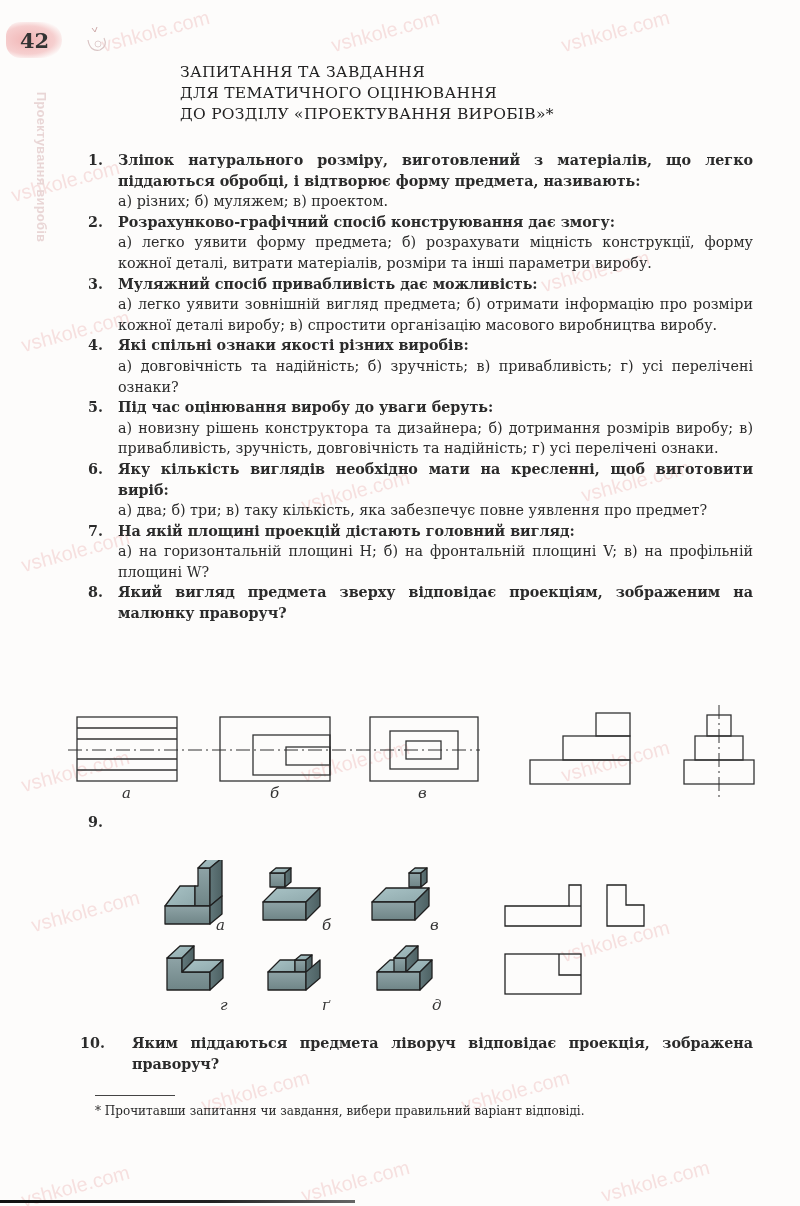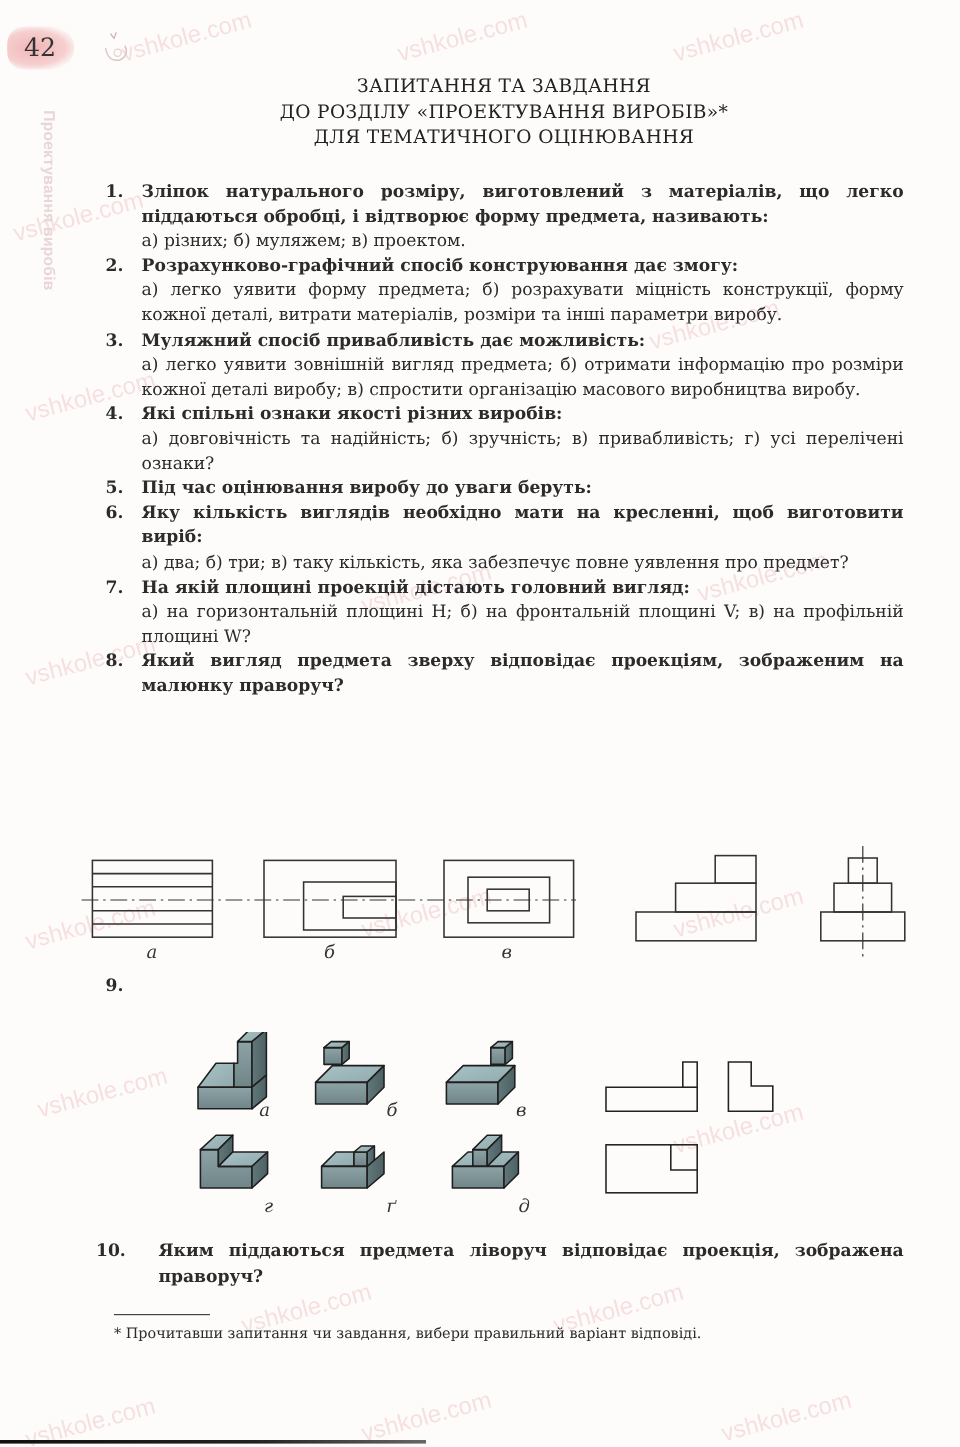--- a/index.html
+++ b/index.html
@@ -1,27 +1,27 @@
 <!DOCTYPE html>
 <html><head>
 <meta charset="utf-8">
 <style>
   html, body { margin:0; padding:0; }
   body { width:800px; height:1206px; background:#fdfcfb; position:relative; overflow:hidden;
          font-family:"DejaVu Serif","Liberation Serif",serif; color:#2b2b2b; }
   .page { position:absolute; left:0; top:0; width:800px; height:1206px; }
   .page-num { position:absolute; left:6px; top:22px; width:56px; height:36px; border-radius:16px 20px 20px 16px;
               background:radial-gradient(ellipse at 40% 50%, #f1b5b5 0%, #f6cfcf 55%, rgba(250,230,230,0) 80%);
-              font-weight:normal; font-size:21px; color:#333; display:flex; align-items:center; padding-left:14px; box-sizing:border-box; }
+              font-weight:bold; font-size:21px; color:#333; display:flex; align-items:center; padding-left:14px; box-sizing:border-box; }
   .flower { position:absolute; left:78px; top:18px; width:40px; height:40px; }
   .side-label { position:absolute; left:30px; top:62px; width:22px; height:210px; }
   .side-label span { position:absolute; left:50%; top:50%; transform:translate(-50%,-50%) rotate(90deg);
                      white-space:nowrap; font-family:"Liberation Sans",sans-serif; font-weight:bold; font-size:13px;
                      color:#e9d6d6; letter-spacing:0.2px; }
-  .title { position:absolute; left:180px; width:480px; top:62px; text-align:center; font-size:15.5px; line-height:21px;
+  .title { position:absolute; left:180px; width:480px; top:62px; text-align:left; font-size:15.5px; line-height:21px;
            color:#222; letter-spacing:0.3px; }
   .qs { position:absolute; left:88px; top:150px; width:665px; font-size:14.3px; line-height:20.6px; }
   .q { position:relative; padding-left:30px; text-align:justify; }
   .q .n { position:absolute; left:0; top:0; font-weight:bold; }
   .q .stem { font-weight:bold; }
   .q .ans { display:block; }
   .fig8 { position:absolute; left:60px; top:705px; width:700px; height:95px; }
   .fig9 { position:absolute; left:150px; top:860px; width:530px; height:160px; }
   .q10 { position:absolute; left:88px; top:1033px; width:665px; font-size:14.3px; line-height:20.6px; }
   .fn-rule { position:absolute; left:95px; top:1095px; width:80px; height:1px; background:#444; }
@@ -64,22 +64,22 @@
     <path d="M14 10 l3 4 l2 -5" fill="none" stroke="#cfaaaa" stroke-width="1"></path>
     <circle cx="20" cy="26" r="3" fill="none" stroke="#e2d0d0" stroke-width="1"></circle>
   </svg>
 
   <div class="side-label">
     <span>Проектування виробів</span>
   </div>
 
   <div class="title">
     <div>ЗАПИТАННЯ ТА ЗАВДАННЯ</div>
+    <div>ДЛЯ ТЕМАТИЧНОГО ОЦІНЮВАННЯ</div>
     <div>ДО РОЗДІЛУ «ПРОЕКТУВАННЯ ВИРОБІВ»*</div>
-    <div>ДЛЯ ТЕМАТИЧНОГО ОЦІНЮВАННЯ</div>
   </div>
 
   <div class="qs">
     <div class="q">
       <span class="n">1.</span>
       <span class="stem">Зліпок натурального розміру, виготовлений з матеріалів, що легко піддаються обробці, і відтворює форму предмета, називають:</span>
       <span class="ans">а) різних; б) муляжем; в) проектом.</span>
     </div>
     <div class="q">
       <span class="n">2.</span>
@@ -92,20 +92,21 @@
       <span class="ans">а) легко уявити зовнішній вигляд предмета; б) отримати інформацію про розміри кожної деталі виробу; в) спростити організацію масового виробництва виробу.</span>
     </div>
     <div class="q">
       <span class="n">4.</span>
       <span class="stem">Які спільні ознаки якості різних виробів:</span>
       <span class="ans">а) довговічність та надійність; б) зручність; в) привабливість; г) усі перелічені ознаки?</span>
     </div>
     <div class="q">
       <span class="n">5.</span>
       <span class="stem">Під час оцінювання виробу до уваги беруть:</span>
+      <span class="ans">а) новизну рішень конструктора та дизайнера; б) дотримання розмірів виробу; в) привабливість, зручність, довговічність та надійність; г) усі перелічені ознаки.</span>
     </div>
     <div class="q">
       <span class="n">6.</span>
       <span class="stem">Яку кількість виглядів необхідно мати на кресленні, щоб виготовити виріб:</span>
       <span class="ans">а) два; б) три; в) таку кількість, яка забезпечує повне уявлення про предмет?</span>
     </div>
     <div class="q">
       <span class="n">7.</span>
       <span class="stem">На якій площині проекцій дістають головний вигляд:</span>
       <span class="ans">а) на горизонтальній площині H; б) на фронтальній площині V; в) на профільній площині W?</span>

